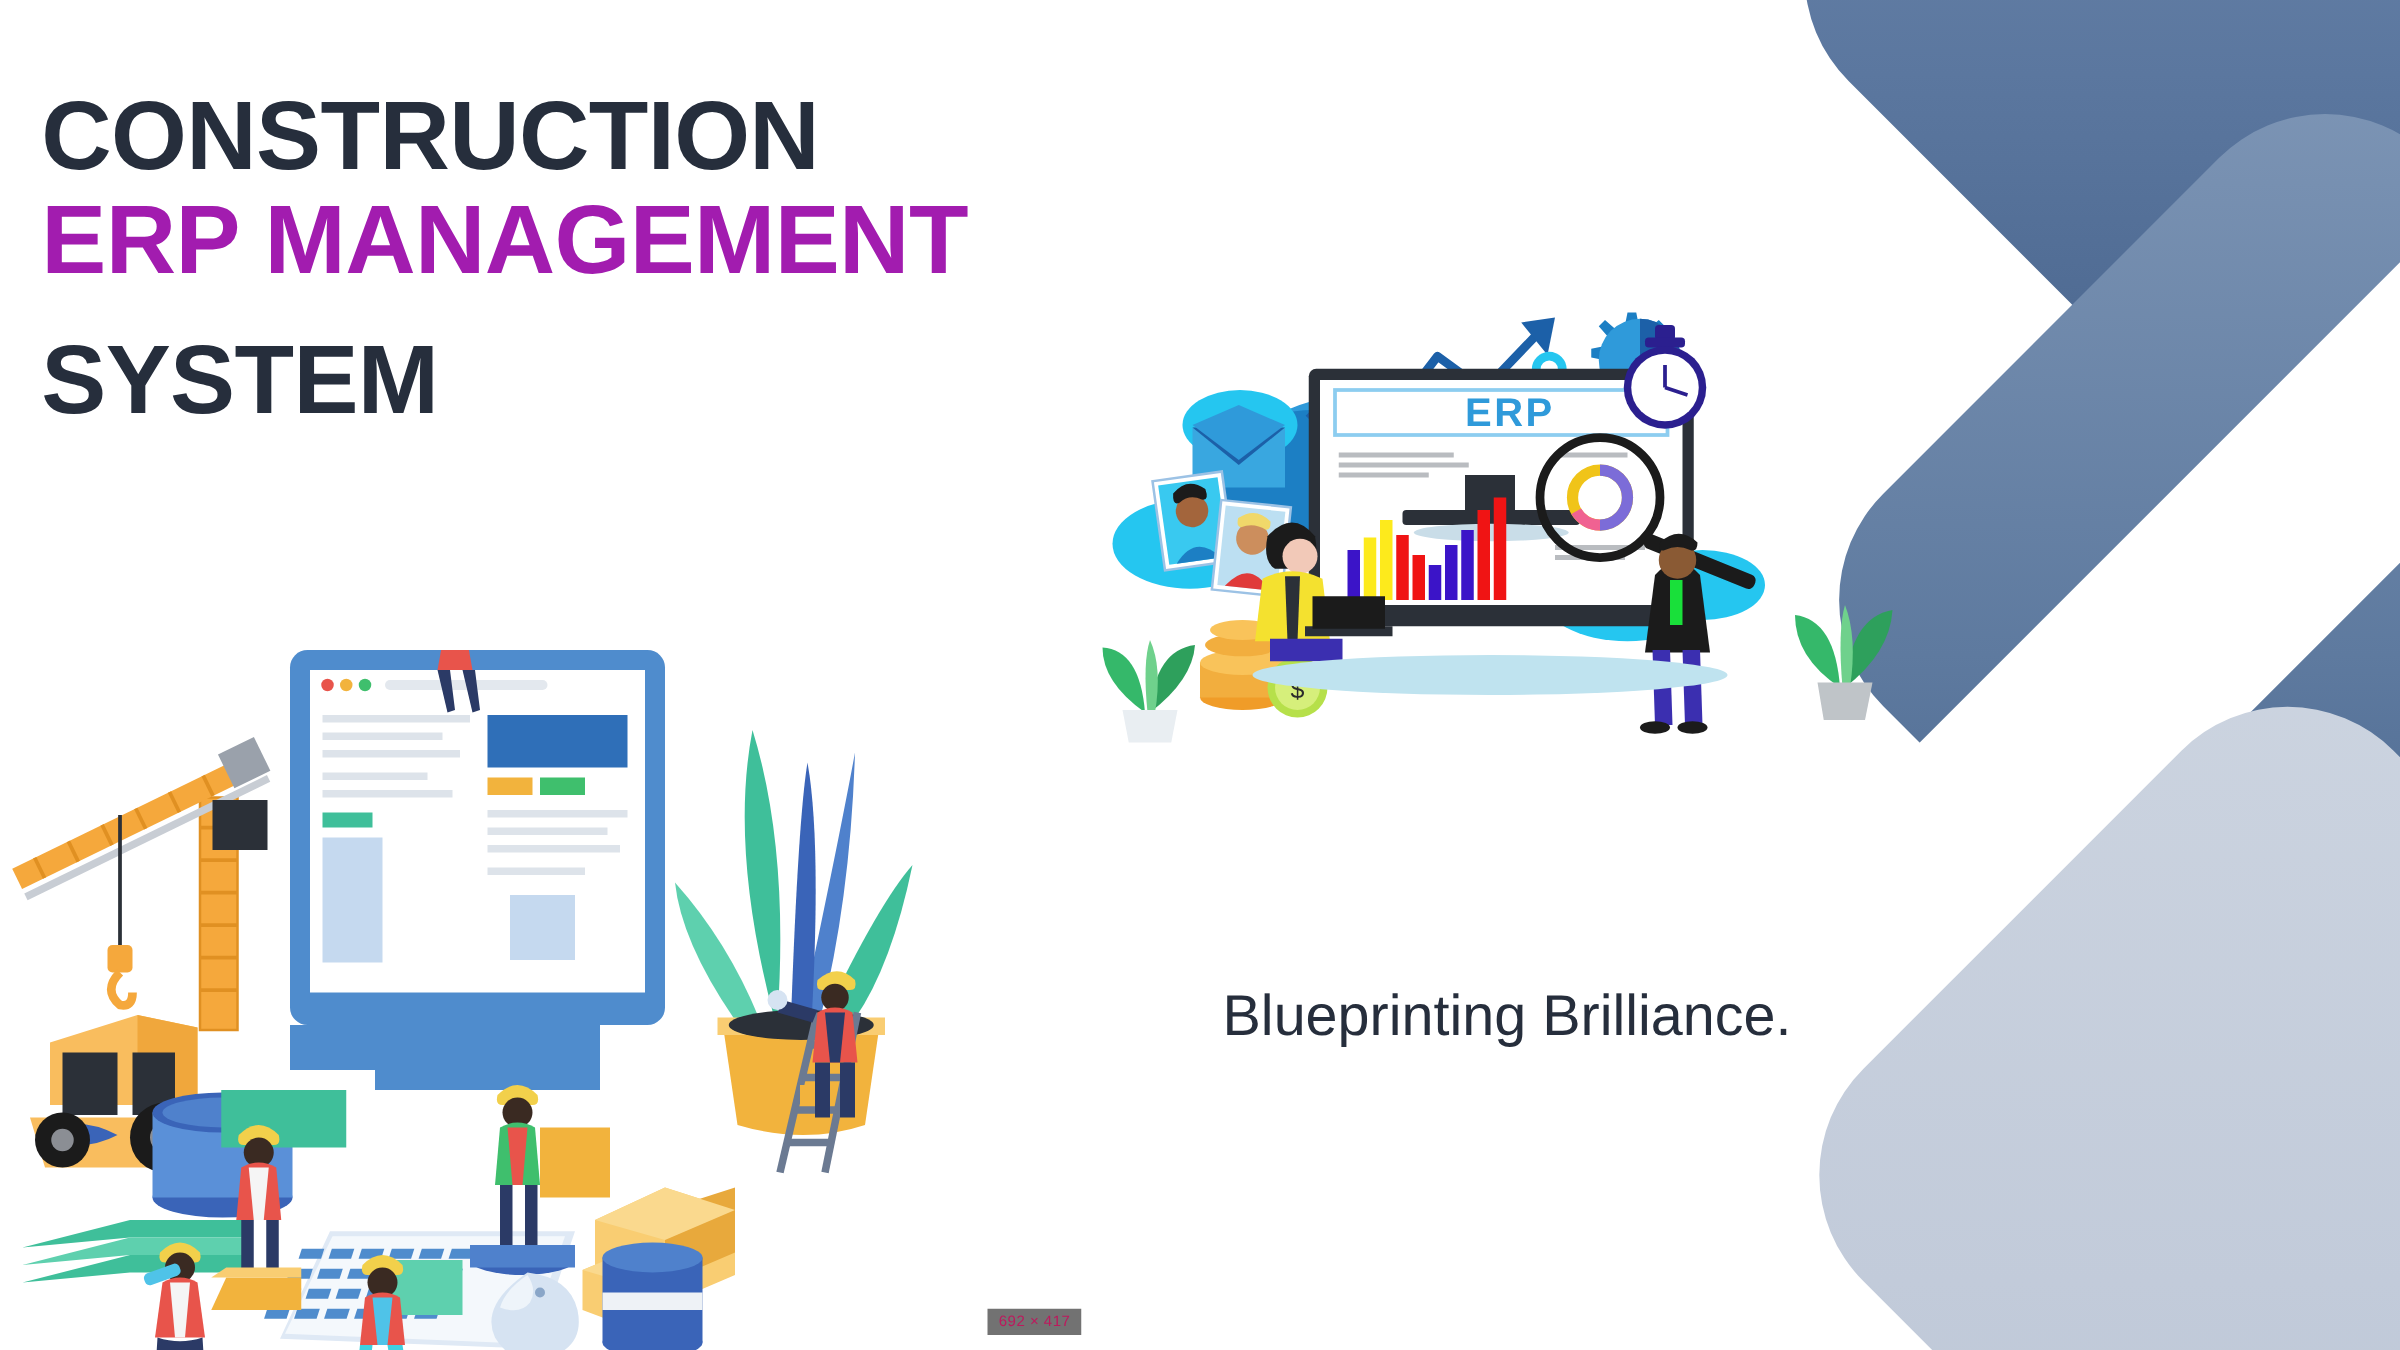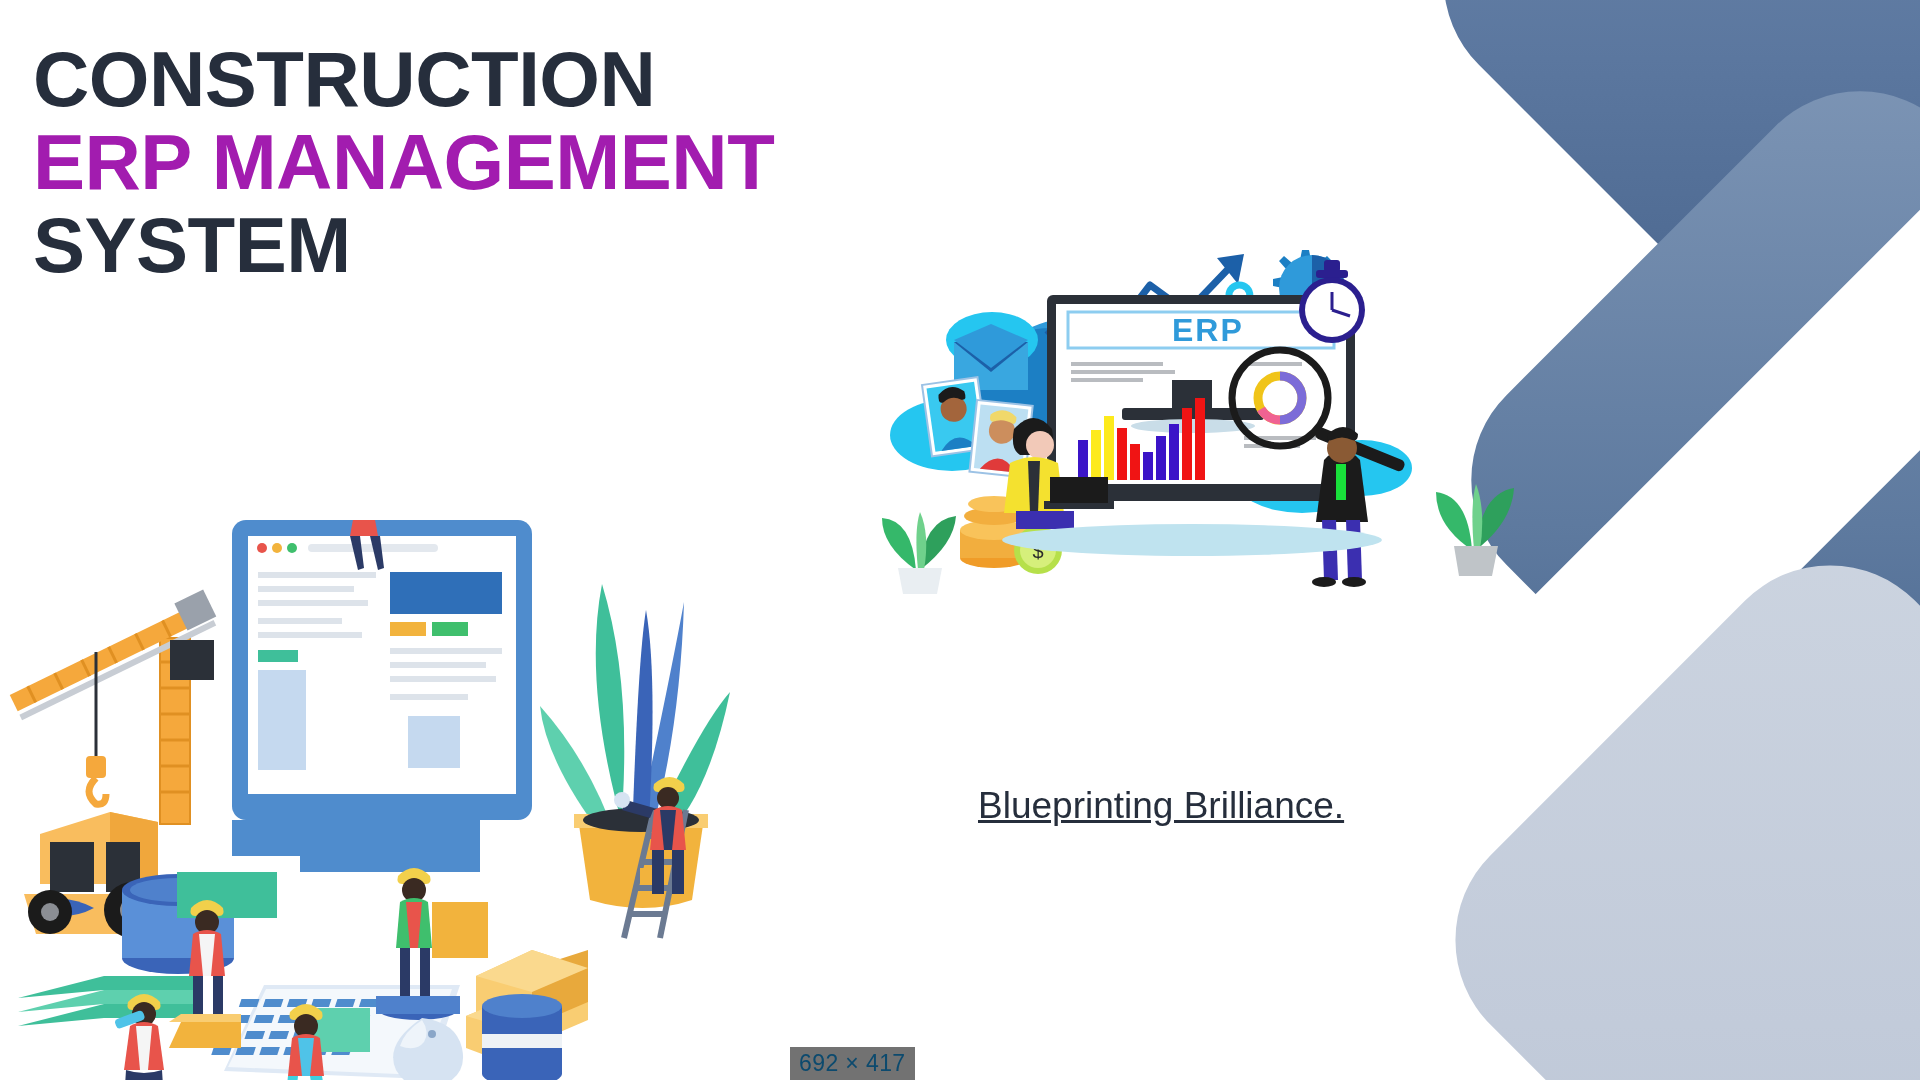--- a/index.html
+++ b/index.html
@@ -36,39 +36,39 @@
     position:absolute;width:1000px;height:170px;right:-230px;top:515px;
     transform:rotate(-45deg);background:#ffffff;
   }
 
   
   .title-block{position:absolute;left:33px;top:38px;width:900px;z-index:6;}
   .title-line{
     font-size:78px;line-height:83px;font-weight:bold;
     letter-spacing:-0.5px;margin:0;white-space:nowrap;
   }
-  .t-dark{color:#262e3c;}
+  .t-dark{color:#262e3c;margin-top:29px;}
   .t-blue{color:#a21caf;}
 
   
   .tagline{
     position:absolute;left:978px;top:785px;z-index:6;
-    font-size:37px;color:#262e3c;white-space:nowrap;text-decoration:underline;
+    font-size:46px;color:#262e3c;white-space:nowrap;
   }
 
   
   .illus{position:absolute;}
   #erp-illustration{left:872px;top:240px;width:655px;height:362px;}
   #construction-illustration{left:0px;top:520px;width:860px;height:560px;}
 
   
   .size-badge{
     position:absolute;left:790px;top:1047px;z-index:20;
-    background:rgba(95,95,95,.88);color:#0c4a6e;
-    font-size:23px;font-family:"Liberation Sans",sans-serif;
+    background:rgba(95,95,95,.88);color:#be185d;
+    font-size:12px;font-family:"Liberation Sans",sans-serif;
     padding:3px 9px 4px 9px;letter-spacing:.4px;
   }
 </style>
 </head>
 <body>
 
 <div class="slide">
 
   <div class="deco deco-1"></div>
   <div class="deco deco-2"></div>

